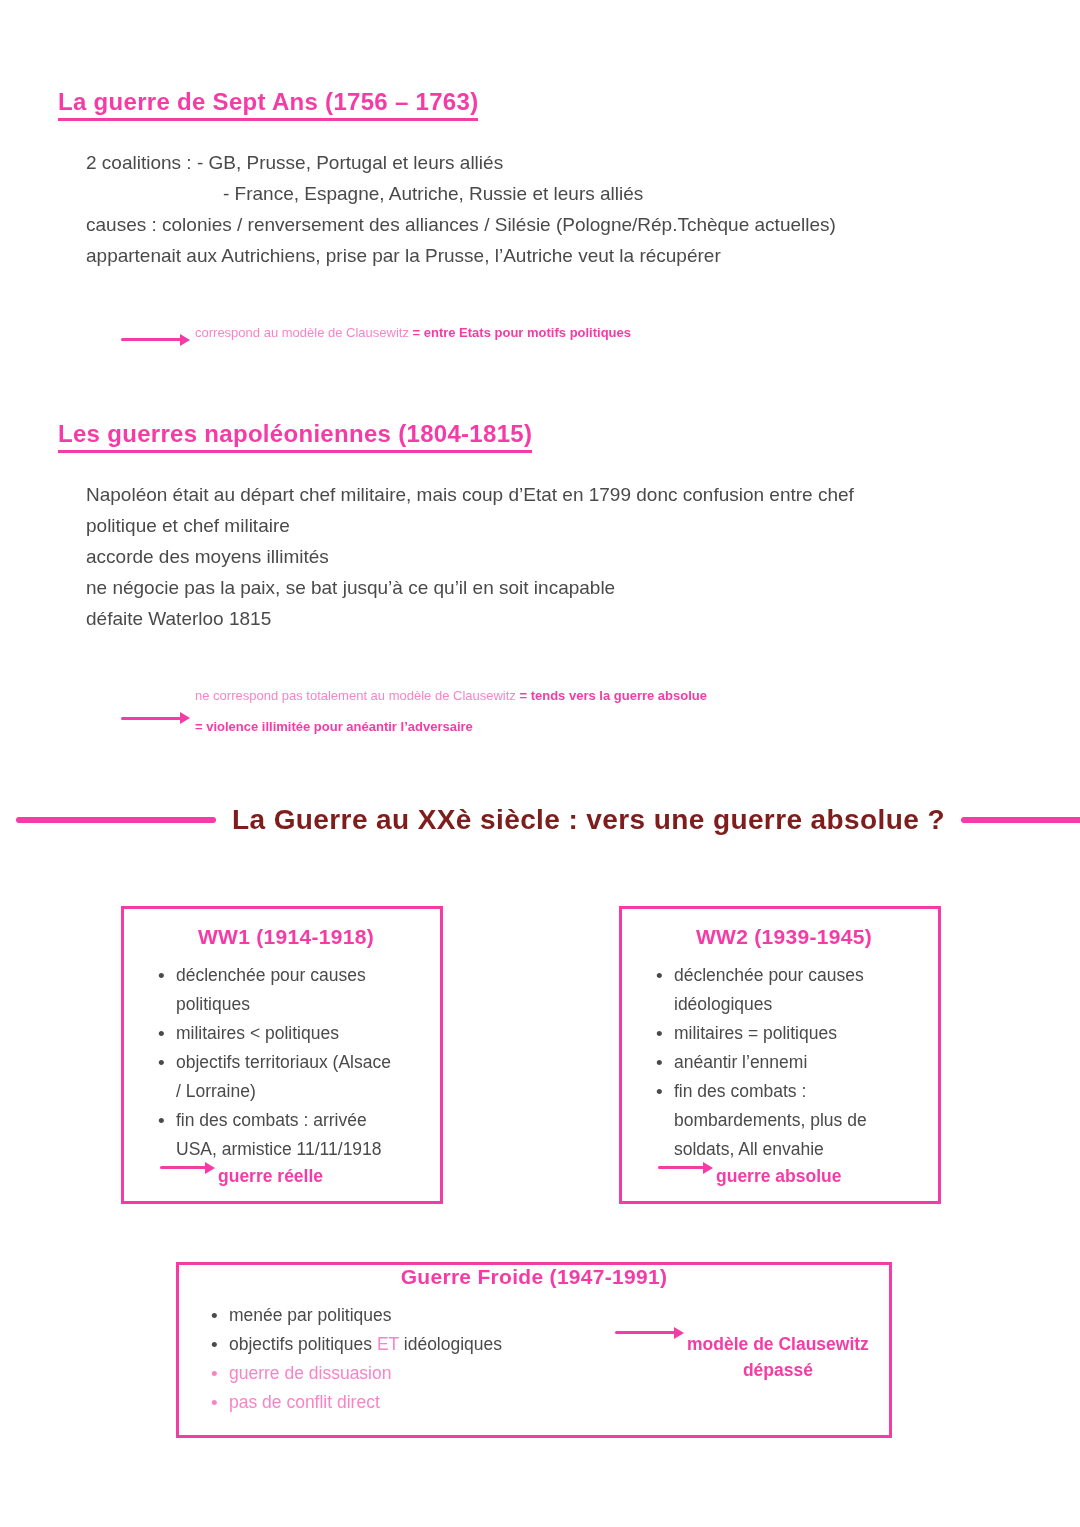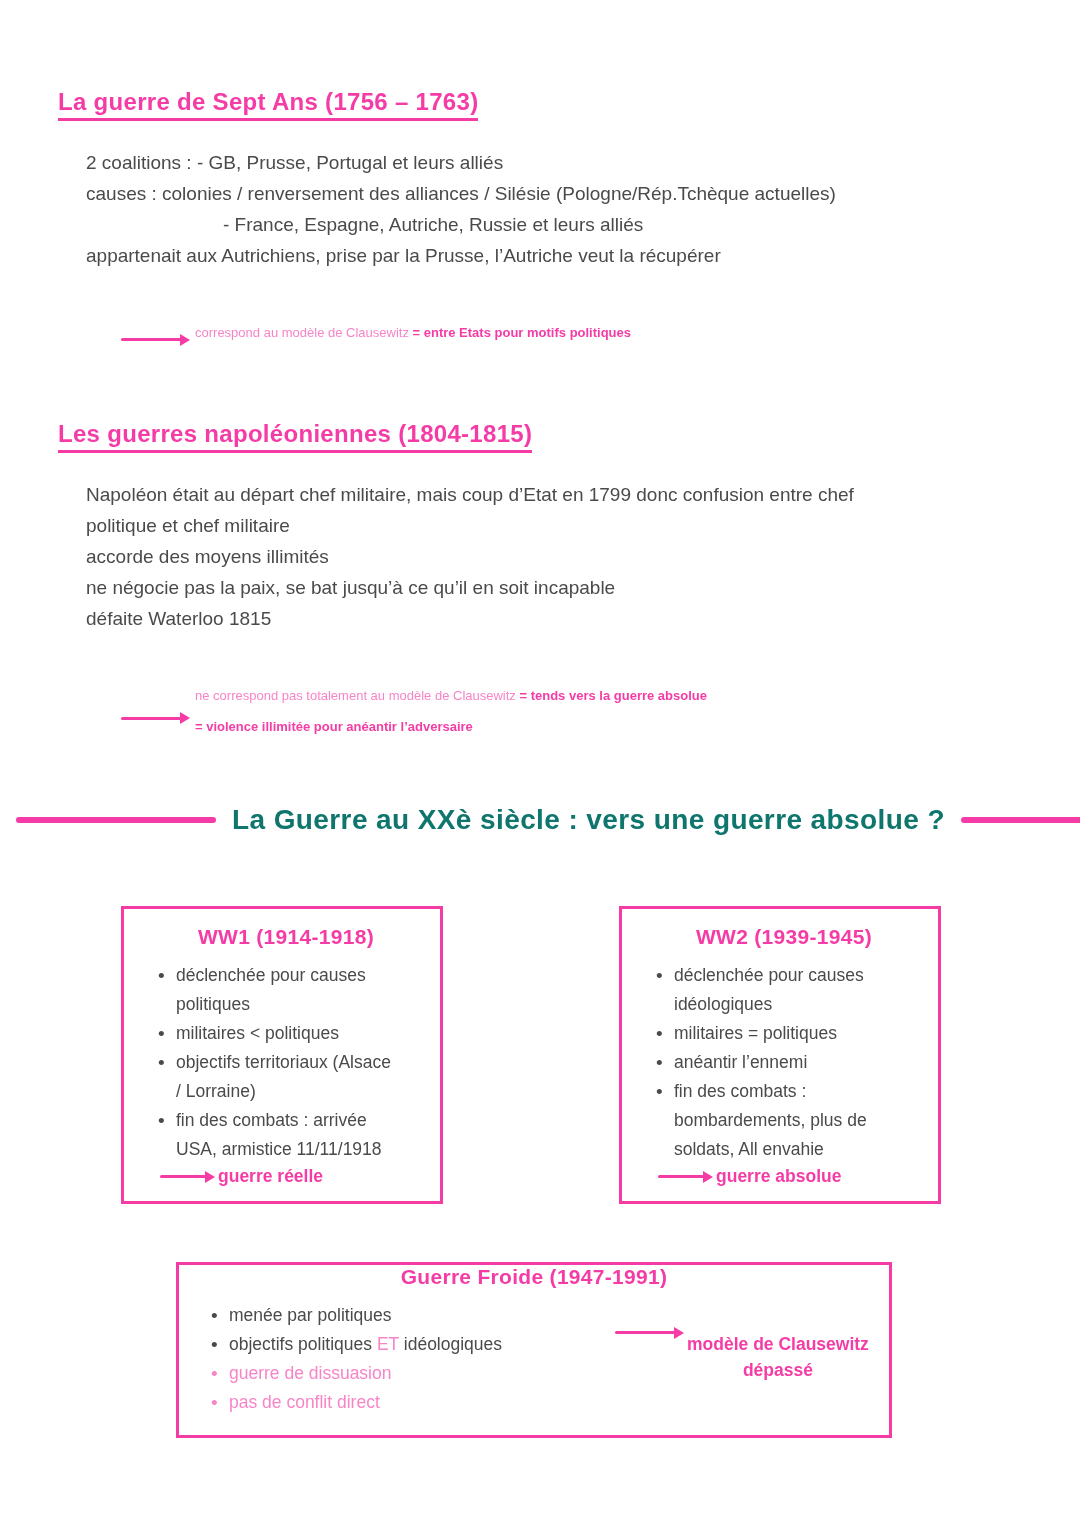--- a/index.html
+++ b/index.html
@@ -83,21 +83,21 @@
     height: 6px;
     background: var(--pink);
     border-radius: 3px;
     flex: none;
   }
   .hline-left { width: 200px; }
   .hline-right { width: 122px; }
   .xx-title {
     font-size: 28px;
     font-weight: bold;
-    color: #0f766e;
+    color: #7f1d1d;
     margin: 0 16px;
     letter-spacing: 0.4px;
     white-space: nowrap;
   }
   .boxes-row {
     display: flex;
     justify-content: space-between;
     margin-top: 70px;
     padding-left: 105px;
     padding-right: 155px;
@@ -131,21 +131,20 @@
   .box-list li::before {
     content: "\2022";
     position: absolute;
     left: 2px;
     top: 0;
     font-size: 19px;
   }
   .box-list li.pink-li::before { color: var(--pink-light); }
   .box-conclusion {
     display: flex;
-    align-items: center;
     gap: 12px;
     margin-left: 14px;
     margin-top: 2px;
     font-size: 17.5px;
   }
   .cold-war-box {
     border: 3px solid var(--pink);
     width: 716px;
     margin-left: 160px;
     margin-top: 58px;
@@ -175,22 +174,22 @@
 <body>
 
 <div class="page">
 
   <h2 class="sec-title">
     <span class="underlined">La guerre de Sept Ans (1756 – 1763)</span>
   </h2>
 
   <div class="body-block">
     <div class="body-line">2 coalitions :  - GB, Prusse, Portugal et leurs alliés</div>
+    <div class="body-line indent-coalition">- France, Espagne, Autriche, Russie et leurs alliés</div>
     <div class="body-line">causes : colonies / renversement des alliances / Silésie (Pologne/Rép.Tchèque actuelles)</div>
-    <div class="body-line indent-coalition">- France, Espagne, Autriche, Russie et leurs alliés</div>
     <div class="body-line">appartenait aux Autrichiens, prise par la Prusse, l’Autriche veut la récupérer</div>
   </div>
 
   <div class="conclusion">
     <span class="arrow"></span>
     <div class="conclusion-text">
       <span class="pink-light">correspond au modèle de Clausewitz </span><span class="pink-bold">= entre Etats pour motifs politiques</span>
     </div>
   </div>
 

